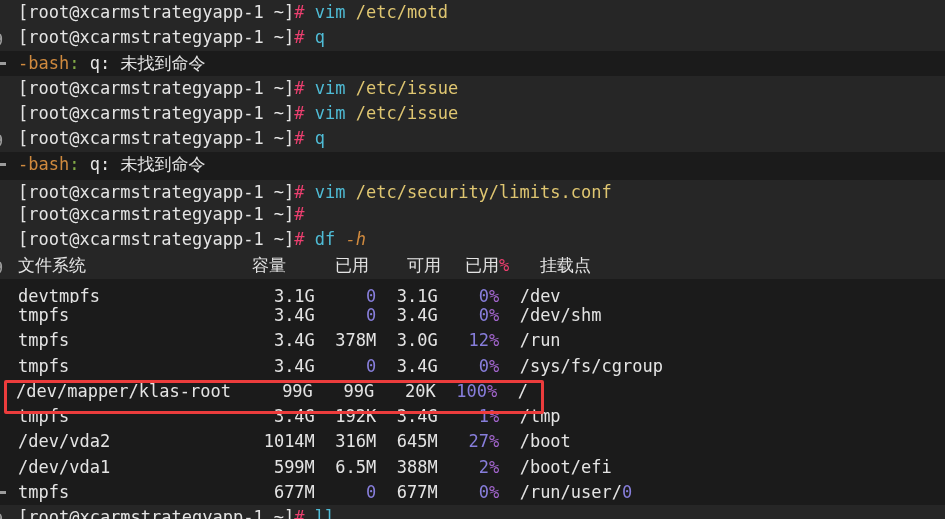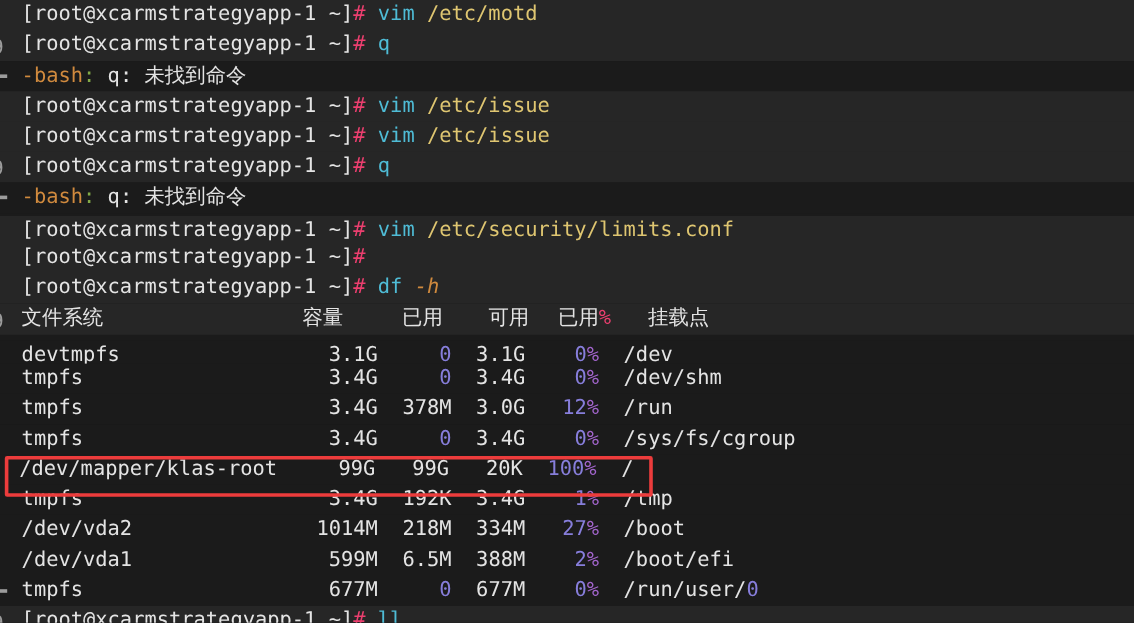--- a/index.html
+++ b/index.html
@@ -49,18 +49,18 @@
     <div class="line bg-cmd" style="top: 180px;"><span>[root@xcarmstrategyapp-1 ~]</span><span class="c-hash">#</span><span> </span><span class="c-cmd">vim</span><span class="c-path"> /etc/security/limits.conf</span></div>
     <div class="line bg-cmd" style="top: 202px;"><span>[root@xcarmstrategyapp-1 ~]</span><span class="c-hash">#</span></div>
     <div class="line bg-cmd" style="top: 227.25px;"><span>[root@xcarmstrategyapp-1 ~]</span><span class="c-hash">#</span><span> </span><span class="c-cmd">df</span><span> </span><span class="c-flag">-h</span></div>
     <div class="line bg-cmd" style="top: 252.5px;"><span class="hcell" style="left: 18px;"><span>文件系统</span></span><span class="hcell" style="left: 252px;"><span>容量</span></span><span class="hcell" style="left: 335px;"><span>已用</span></span><span class="hcell" style="left: 407px;"><span>可用</span></span><span class="hcell" style="left: 465px;"><span>已用</span><span class="c-hash">%</span></span><span class="hcell" style="left: 540px;"><span>挂载点</span></span><div class="mark-b"><span>9</span></div></div>
     <div class="line bg-out" style="top: 284px;"><span>devtmpfs</span><span>                 </span><span>3.1G</span><span>     </span><span class="c-num">0</span><span>  </span><span>3.1G</span><span>    </span><span class="c-num">0</span><span class="c-pct">%</span><span>  </span><span>/dev</span></div>
     <div class="line bg-out" style="top: 303px;"><span>tmpfs</span><span>                    </span><span>3.4G</span><span>     </span><span class="c-num">0</span><span>  </span><span>3.4G</span><span>    </span><span class="c-num">0</span><span class="c-pct">%</span><span>  </span><span>/dev/shm</span></div>
     <div class="line bg-out" style="top: 328.25px;"><span>tmpfs</span><span>                    </span><span>3.4G</span><span>  </span><span>378M</span><span>  </span><span>3.0G</span><span>   </span><span class="c-num">12</span><span class="c-pct">%</span><span>  </span><span>/run</span></div>
     <div class="line bg-out" style="top: 353.5px;"><span>tmpfs</span><span>                    </span><span>3.4G</span><span>     </span><span class="c-num">0</span><span>  </span><span>3.4G</span><span>    </span><span class="c-num">0</span><span class="c-pct">%</span><span>  </span><span>/sys/fs/cgroup</span></div>
     <div class="line bg-out" style="top: 378.75px; padding-left: 16px;"><span>/dev/mapper/klas-root</span><span>     </span><span>99G</span><span>   </span><span>99G</span><span>   </span><span>20K</span><span>  </span><span class="c-num">100</span><span class="c-pct">%</span><span>  </span><span>/</span></div>
     <div class="line bg-out" style="top: 404px;"><span>tmpfs</span><span>                    </span><span>3.4G</span><span>  </span><span>192K</span><span>  </span><span>3.4G</span><span>    </span><span class="c-num">1</span><span class="c-pct">%</span><span>  </span><span>/tmp</span></div>
-    <div class="line bg-out" style="top: 429.25px;"><span>/dev/vda2</span><span>               </span><span>1014M</span><span>  </span><span>218M</span><span>  </span><span>334M</span><span>   </span><span class="c-num">27</span><span class="c-pct">%</span><span>  </span><span>/boot</span></div>
+    <div class="line bg-out" style="top: 429.25px;"><span>/dev/vda2</span><span>               </span><span>1014M</span><span>  </span><span>316M</span><span>  </span><span>645M</span><span>   </span><span class="c-num">27</span><span class="c-pct">%</span><span>  </span><span>/boot</span></div>
     <div class="line bg-out" style="top: 454.5px;"><span>/dev/vda1</span><span>                </span><span>599M</span><span>  </span><span>6.5M</span><span>  </span><span>388M</span><span>    </span><span class="c-num">2</span><span class="c-pct">%</span><span>  </span><span>/boot/efi</span></div>
     <div class="line bg-out" style="top: 479.75px;"><span>tmpfs</span><span>                    </span><span>677M</span><span>     </span><span class="c-num">0</span><span>  </span><span>677M</span><span>    </span><span class="c-num">0</span><span class="c-pct">%</span><span>  </span><span>/run/user/</span><span class="c-num">0</span><div class="mark-d"></div></div>
     <div class="line bg-cmd" style="top: 505px;"><span>[root@xcarmstrategyapp-1 ~]</span><span class="c-hash">#</span><span> </span><span class="c-cmd">ll</span><div class="mark-b"><span>9</span></div></div>
     <div class="hl-box"></div>
   </div>
 
 </body></html>

